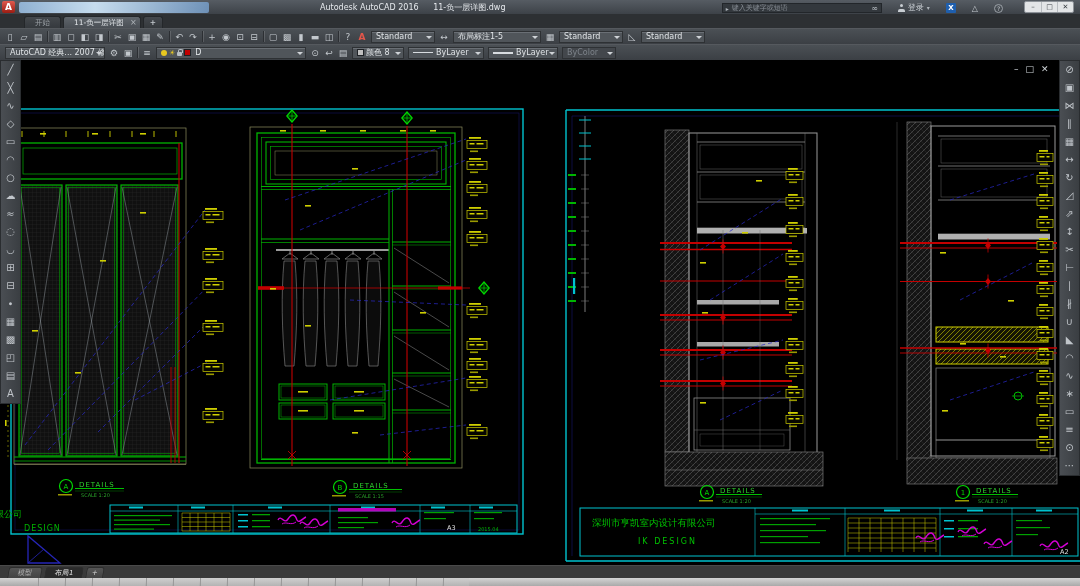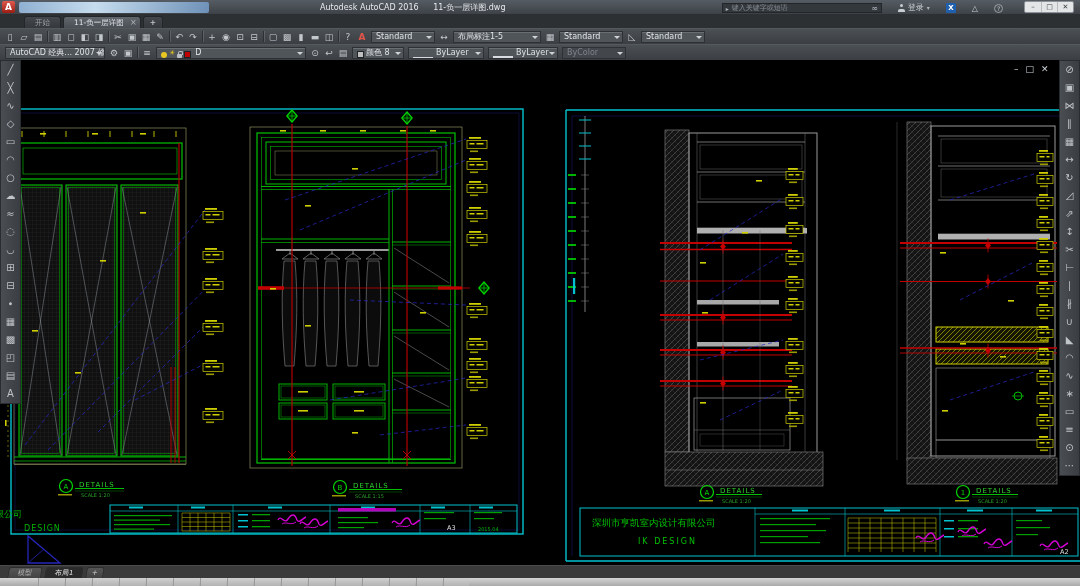--- a/index.html
+++ b/index.html
@@ -40,23 +40,23 @@
   .ftab.plus{padding:0 6px;color:#c3c8cd;font-weight:bold}
   
   .trow{height:16px;background:linear-gradient(#4b5055,#3b3f44);display:flex;align-items:center;
     padding-left:3px;border-top:1px solid #55595e;position:relative}
   .igroup{display:flex;align-items:center}
   .ti{min-width:14px;height:14px;line-height:14px;text-align:center;color:#c3c8cd;font-size:9px}
   .accent-a{color:#e2564a;font-weight:bold}
   .sep{width:1px;height:11px;background:#2c2f33;box-shadow:1px 0 0 rgba(255,255,255,.14);margin:0 2px}
   .combo{height:12px;background:#50555a;border:1px solid #2e3134;box-shadow:inset 0 1px 0 #6a6f75;
     color:#dfe3e6;font-size:8px;line-height:10px;padding:0 10px 0 4px;white-space:nowrap;overflow:hidden;
-    position:relative;margin:0 2px;display:flex;align-items:flex-end}
+    position:relative;margin:0 2px;display:flex;align-items:center}
   .combo:after{content:"";position:absolute;right:2px;top:4px;border:3px solid transparent;border-top-color:#cfd3d7}
-  .w68{width:64px}.w76{width:88px}.w100{width:100px}.w150{width:150px}.w64{width:52px}.w78{width:76px}.w72{width:70px}.w66{width:64px}
+  .w68{width:64px}.w76{width:88px}.w100{width:100px}.w150{width:150px}.w64{width:52px}.w78{width:76px}.w72{width:70px}.w66{width:54px}
   .layercombo{gap:2px}
   .dot.y{width:6px;height:6px;border-radius:50%;background:#e8c820;display:inline-block;flex:none}
   .sun{color:#e8c820;font-size:7px;flex:none}
   .lockic{width:5px;height:4px;background:#b8bec4;border-radius:1px;position:relative;margin-top:2px;display:inline-block;flex:none}
   .lockic:before{content:"";position:absolute;top:-3px;left:.5px;width:3px;height:3px;border:1px solid #b8bec4;border-bottom:none;border-radius:2px 2px 0 0}
   .sw{width:7px;height:7px;background:#c00000;border:1px solid #1f2226;display:inline-block;flex:none;margin-right:2px}
   .sw.gray8{background:#bfbfbf}
   .lname{color:#e3e7ea}
   .ltline{flex:0 0 20px;height:0;border-top:1.5px solid #d8dce0;margin-right:3px}
   .ltline.thick{border-top-width:2.5px}

